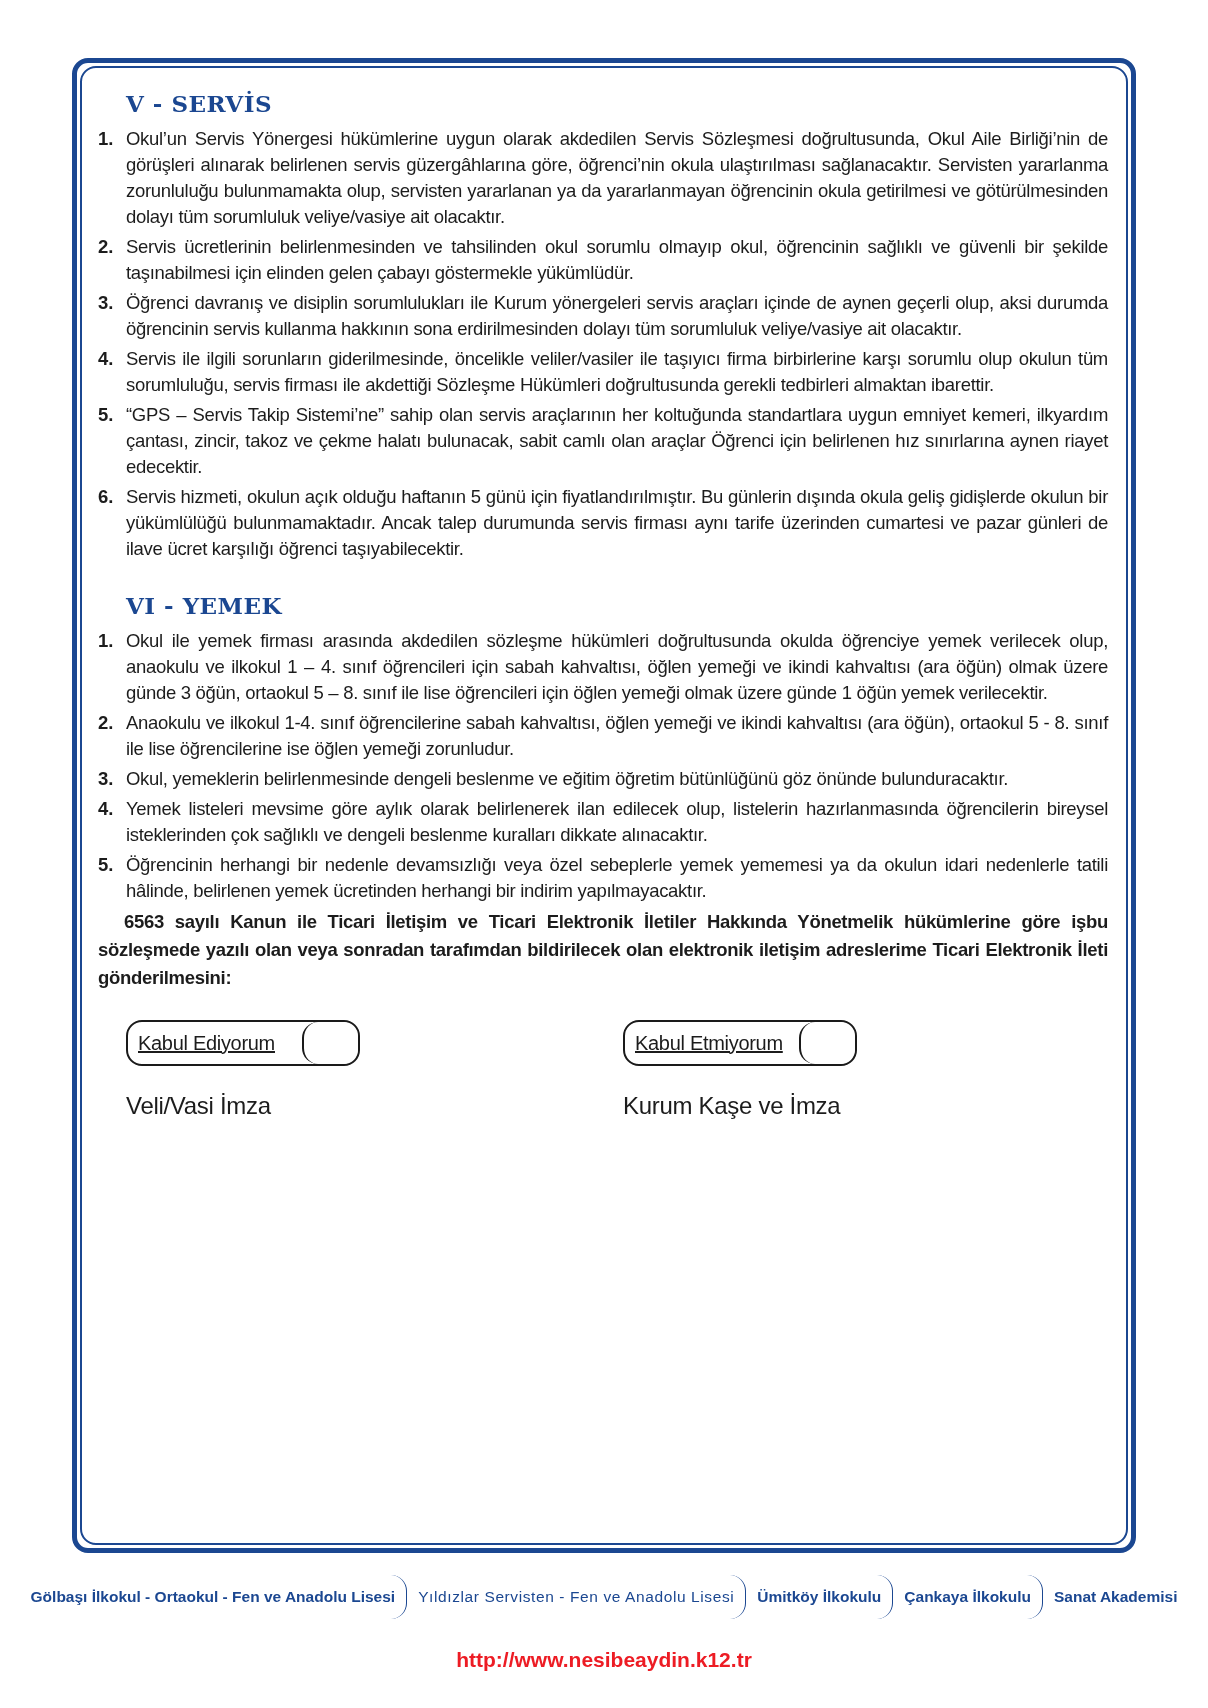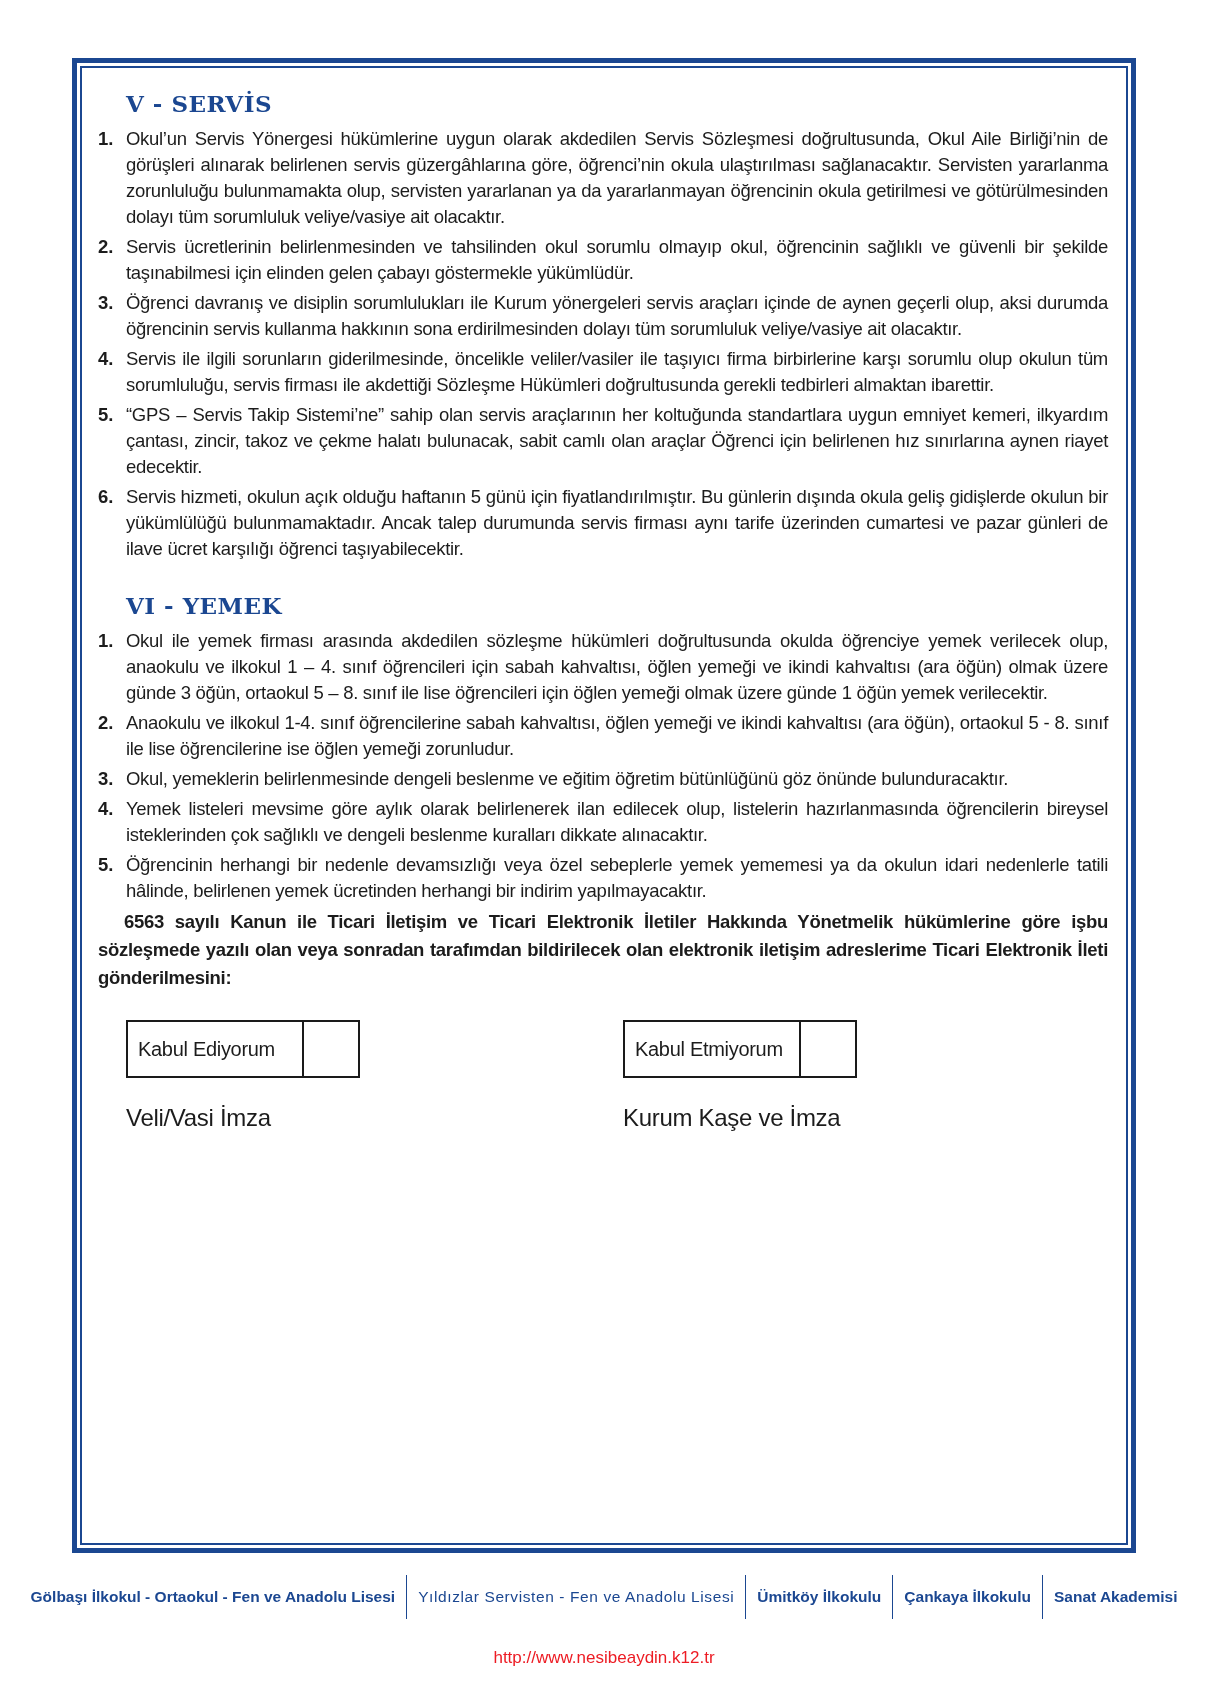--- a/index.html
+++ b/index.html
@@ -1,15 +1,15 @@
 <!DOCTYPE html>
 <html lang="tr"><head>
 <meta charset="utf-8">
 <style>
-  * { box-sizing: border-box; }
+  * { box-sizing: border-box; border-radius: 16px; }
   html, body { margin: 0; padding: 0; }
   body {
     width: 1208px;
     height: 1708px;
     position: relative;
     background: #ffffff;
     font-family: "Liberation Sans", sans-serif;
     color: #1c1c1c;
   }
 
@@ -71,23 +71,24 @@
 
   
   .consent-row {
     display: grid;
     grid-template-columns: 497px 1fr;
     margin: 28px 0 0 28px;
   }
   .consent-box {
     display: flex;
     width: 234px;
-    height: 58px;
+    height: 46px;
     border: 2.5px solid #1a1a1a;
     background: #ffffff;
+    text-decoration: underline;
   }
   .consent-label {
     flex: 1;
     display: flex;
     align-items: center;
     padding-left: 10px;
     font-size: 20px;
     letter-spacing: -0.3px;
     white-space: nowrap;
   }
@@ -128,22 +129,22 @@
 
   .footer-url {
     position: absolute;
     top: 1648px;
     left: 0;
     width: 100%;
     text-align: center;
   }
   .footer-url a {
     color: #ed1c24;
-    font-weight: normal;
-    font-size: 17px;
+    font-weight: bold;
+    font-size: 21px;
     text-decoration: none;
   }
 </style>
 </head>
 <body>
 
 <div class="frame">
   <div class="frame-inner">
 
     <div class="section-title">V - SERVİS</div>

